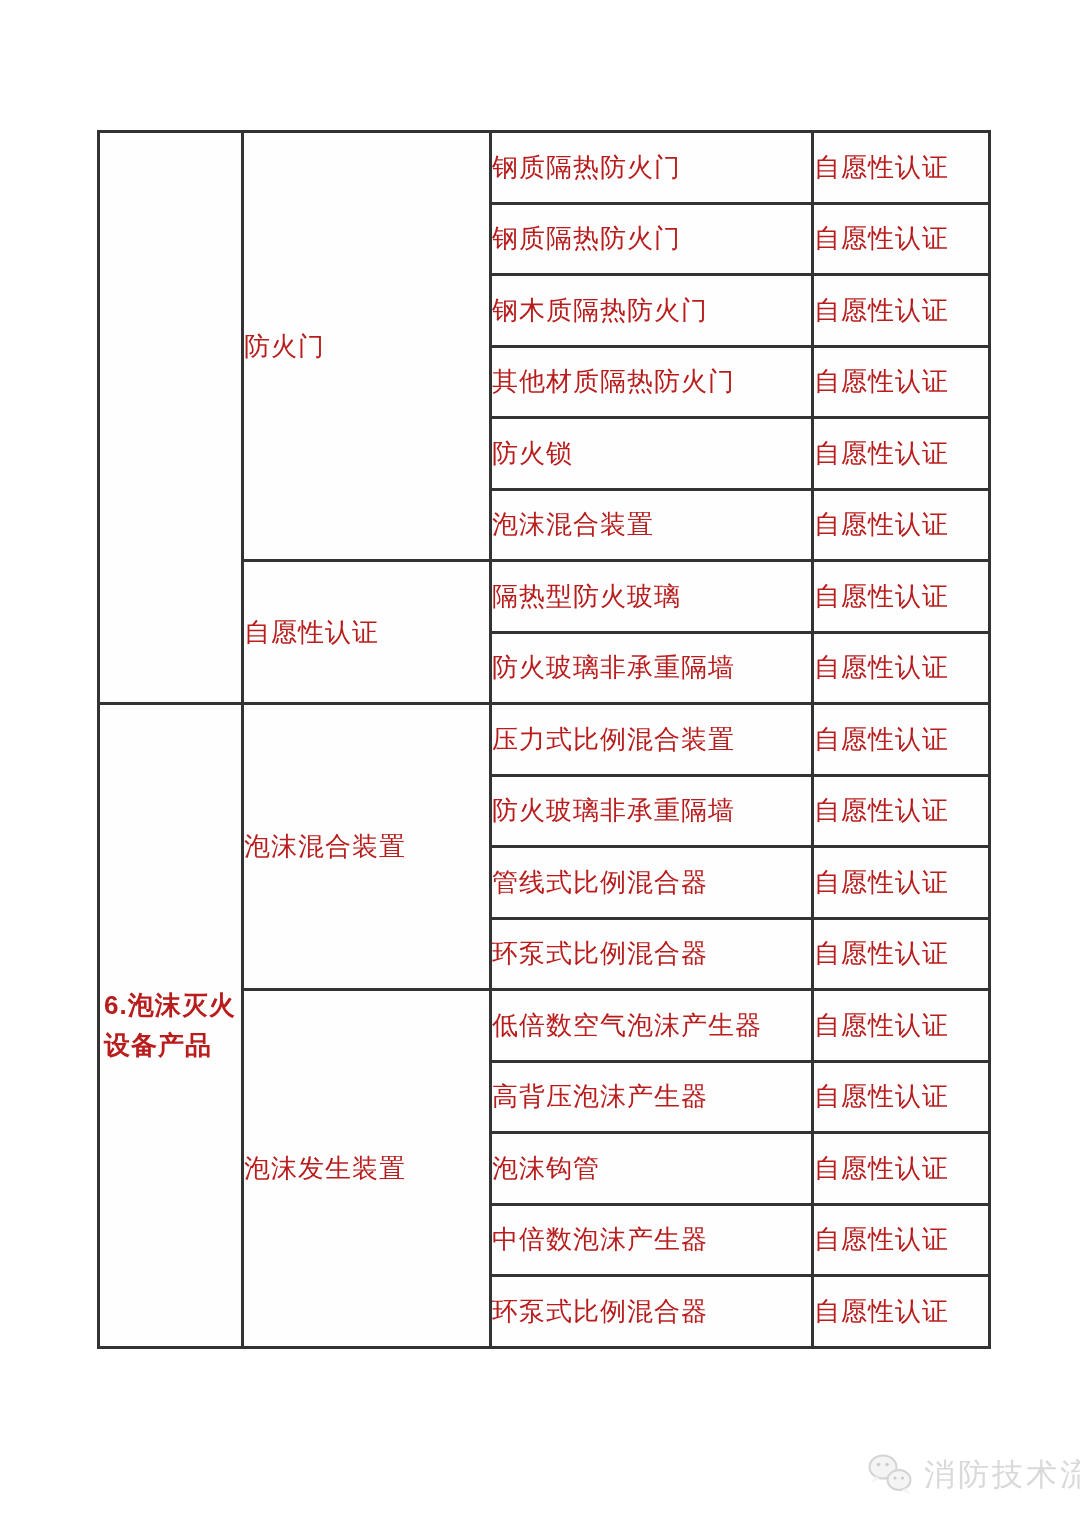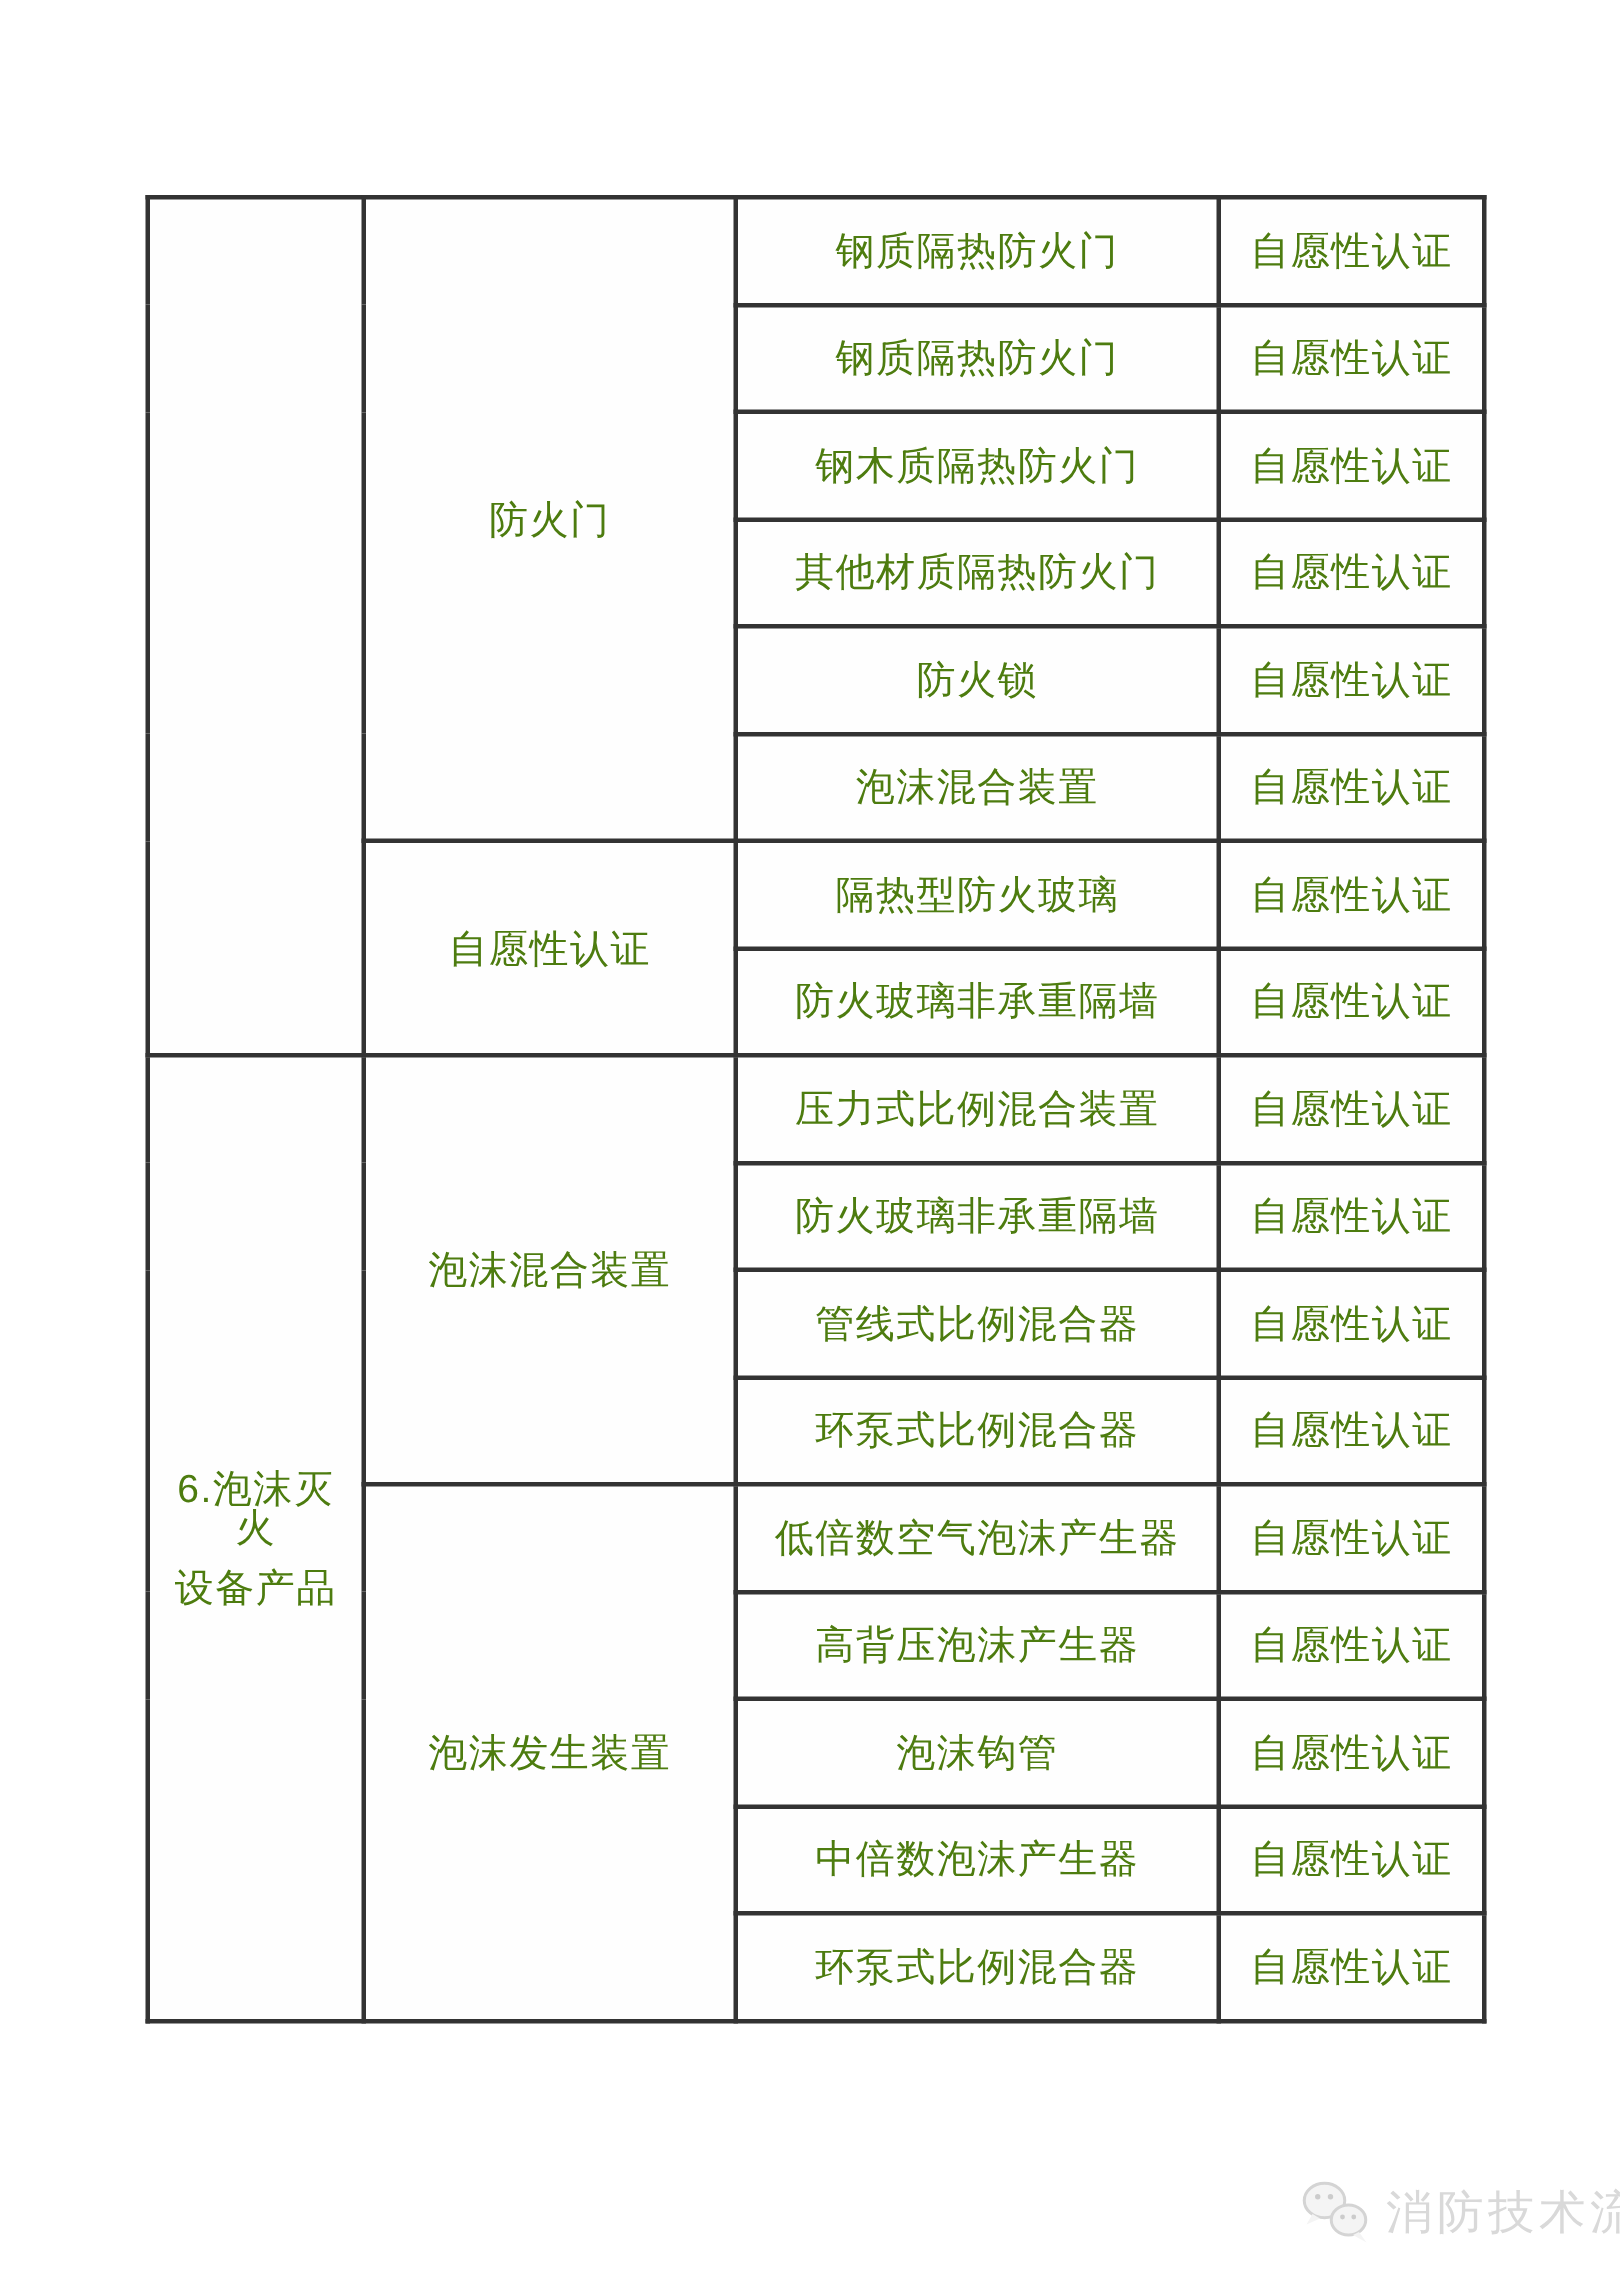--- a/index.html
+++ b/index.html
@@ -12,25 +12,25 @@
   .page { position: absolute; inset: 0; background: #ffffff; }
 
   table.cert-table {
     position: absolute; left: 97px; top: 130px;
     width: 891px; height: 1216px;
     border-collapse: collapse; table-layout: fixed;
   }
   .cert-table tr { height: 71.5px; }
   .cert-table td {
     border: 3px solid #333333;
-    text-align: center; vertical-align: middle;
-    color: #4d7c0f; font-size: 26px; letter-spacing: 1px;
+    vertical-align: middle;
+    color: #b91c1c; font-size: 26px; letter-spacing: 1px;
     padding: 0; background: #fefefe;
   }
-  .cat-line { line-height: 1; margin: 14px 16px; }
+  .cat-line { line-height: 1; margin: 14px 4px; font-weight: bold; }
 
   .watermark {
     position: absolute; left: 866px; top: 1452px;
     display: flex; align-items: center; gap: 6px;
     color: #d9d9d9;
   }
   .watermark .brand {
     font-size: 31px; letter-spacing: 3px;
     color: #d9d9d9; text-shadow: 1px 1px 0 #ffffff;
     white-space: nowrap;

